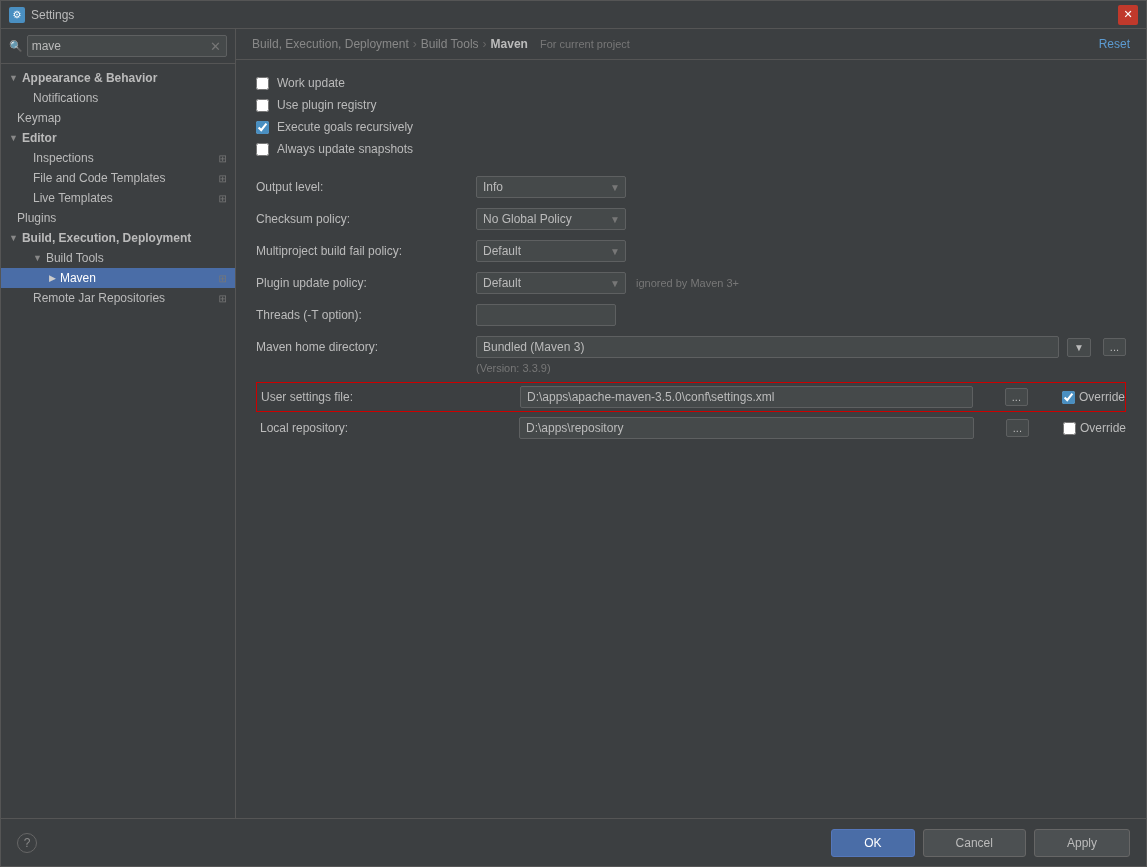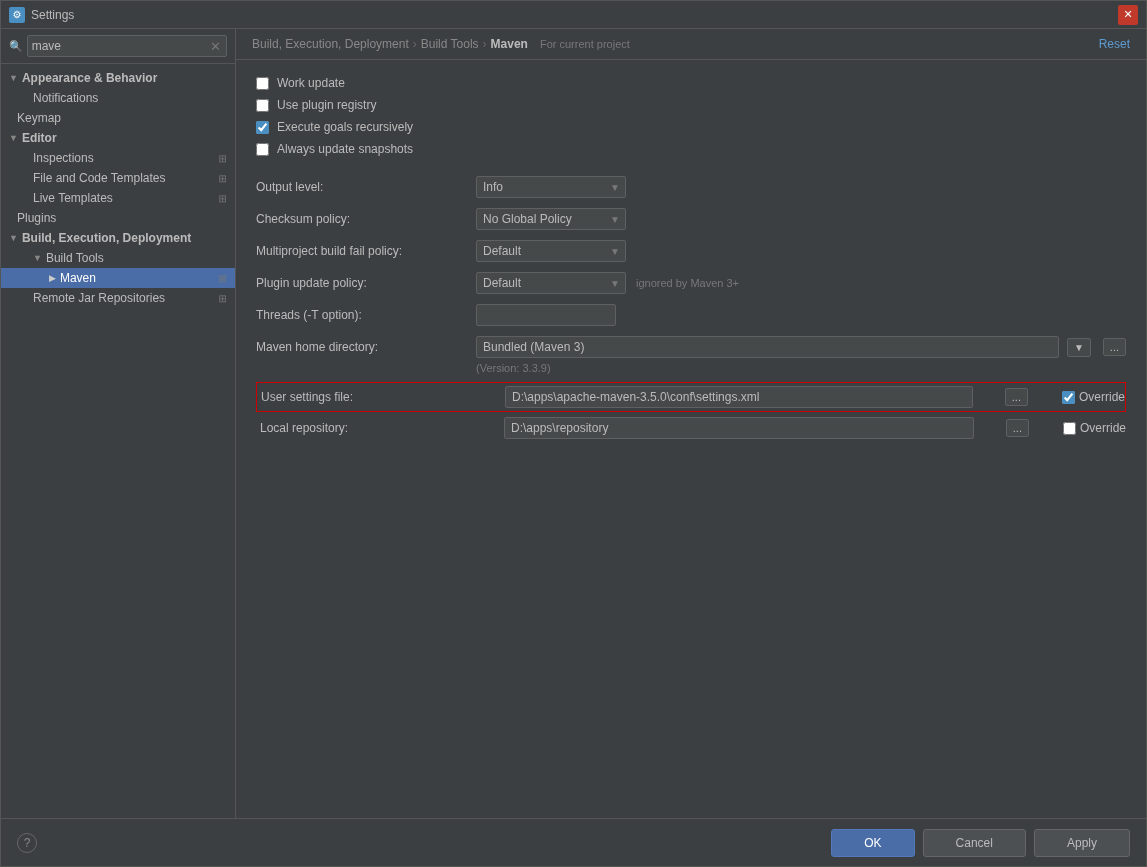--- a/index.html
+++ b/index.html
@@ -378,20 +378,21 @@
 
     .file-path-input {
       flex: 1;
       background: #45494a;
       border: 1px solid #5e6061;
       color: #bbbbbb;
       font-size: 12px;
       padding: 3px 6px;
       outline: none;
       border-radius: 2px;
+      margin-left: 15px;
     }
 
     .checkbox-override {
       display: flex;
       align-items: center;
       margin-left: 6px;
       gap: 4px;
       white-space: nowrap;
     }
 

